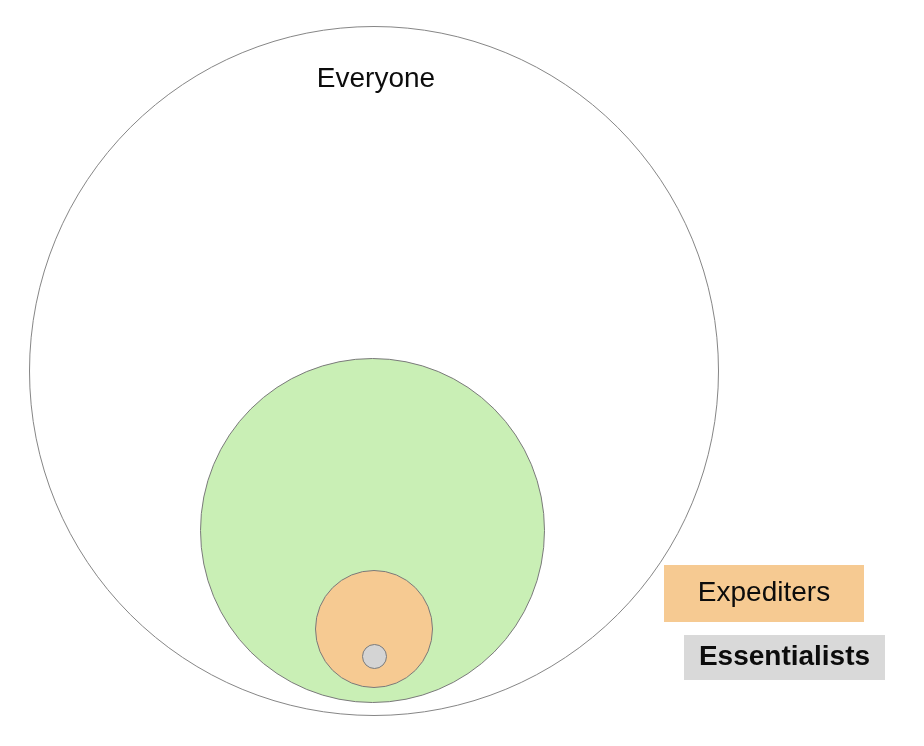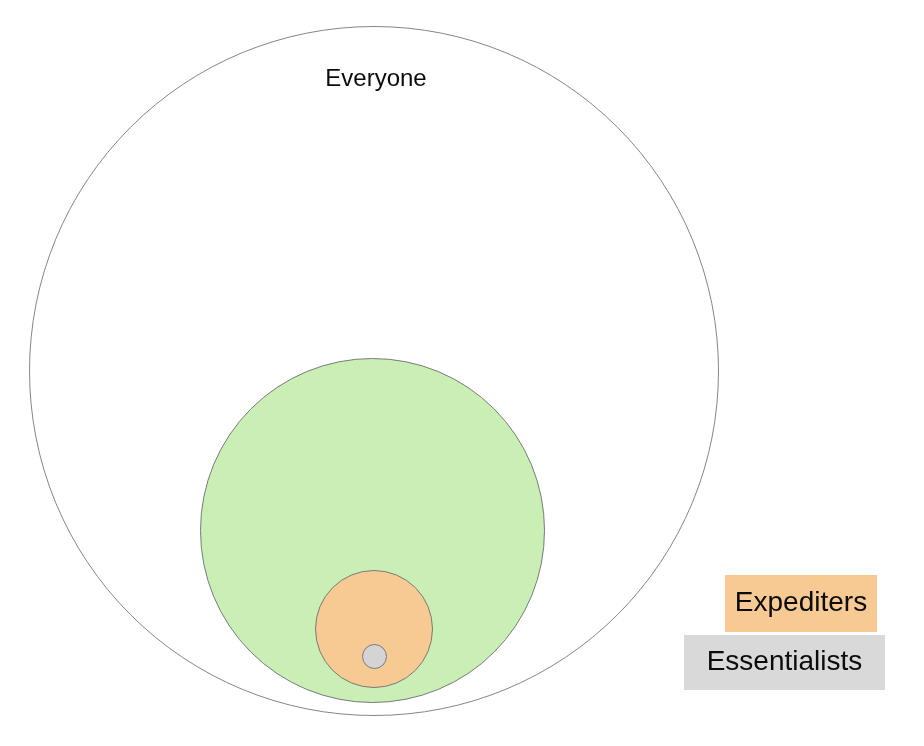--- a/index.html
+++ b/index.html
@@ -52,21 +52,21 @@
   .circle-essentialists {
     left: 362px;
     top: 644px;
     width: 25px;
     height: 25px;
     background: #d4d4d4;
     border: 1.5px solid #7a7a7a;
   }
   .circle-label {
     position: absolute;
-    font-size: 24px;
+    font-size: 28px;
     line-height: 28px;
     white-space: nowrap;
     transform: translateX(-50%);
     color: #0c0c0c;
   }
   .label-everyone {
     left: 376px;
     top: 64px;
   }
   .label-supporters {
@@ -79,33 +79,33 @@
     align-items: center;
     justify-content: center;
     font-size: 28px;
     line-height: 28px;
     white-space: nowrap;
     padding-bottom: 3px;
     box-sizing: border-box;
     color: #0c0c0c;
   }
   .legend-expediters {
-    left: 725px;
+    left: 664px;
     top: 565px;
-    width: 152px;
+    width: 200px;
     height: 57px;
     background: #f6ca92;
-    margin-top: 10px;
   }
   .legend-essentialists {
     left: 684px;
     top: 635px;
     width: 201px;
-    height: 55px;
+    height: 45px;
     background: #d9d9d9;
+    font-weight: bold;
   }
 </style>
 </head>
 <body>
 
 <div class="canvas">
 
   <div class="circle circle-everyone"></div>
 
   <div class="circle circle-supporters"></div>

